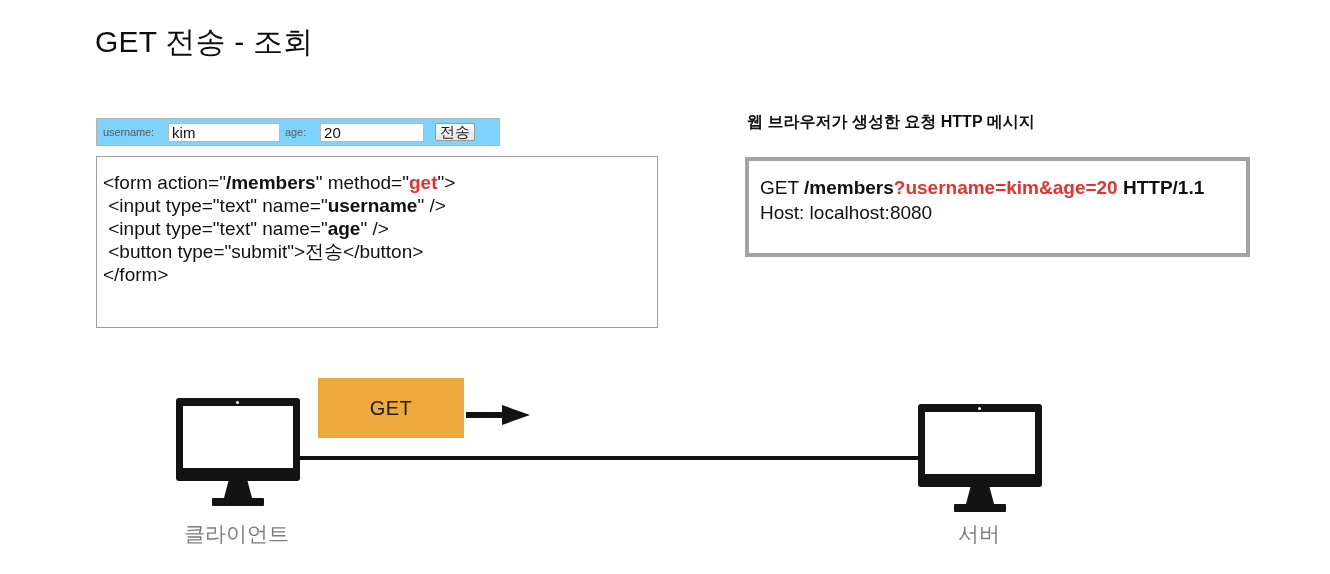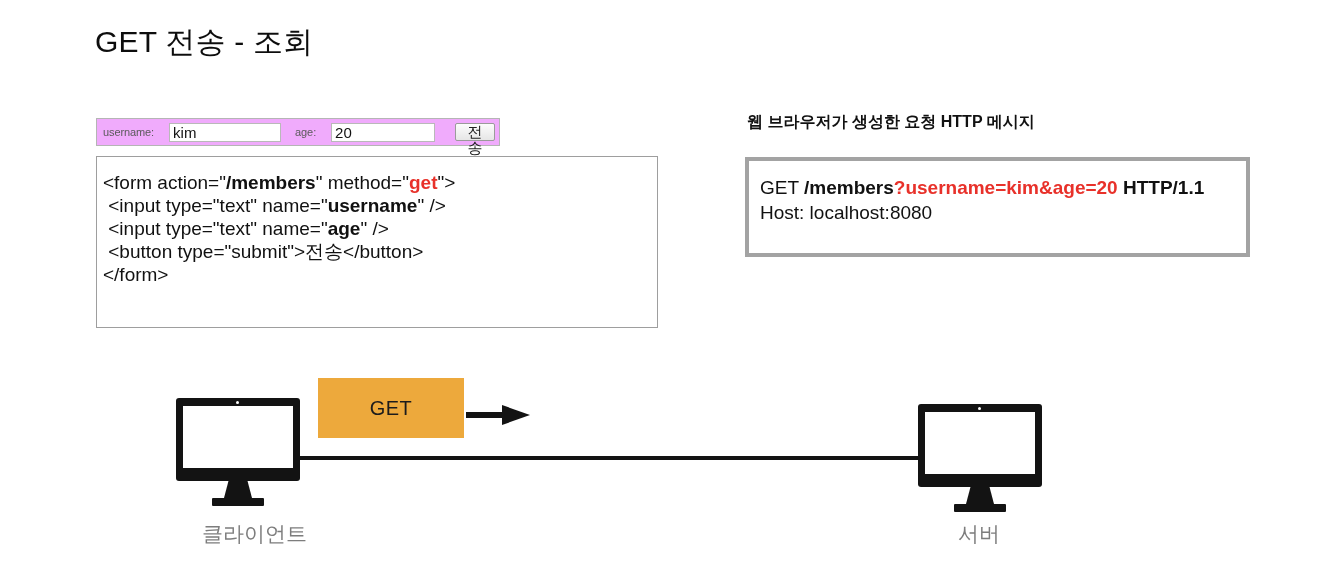--- a/index.html
+++ b/index.html
@@ -30,44 +30,45 @@
 
   
   #form-bar {
     position: absolute;
     left: 96px;
     top: 118px;
     width: 404px;
     height: 28px;
     box-sizing: border-box;
     border: 1px solid #b5b5b5;
-    background: #f0abfc;
+    background: #7dd3fc;
     display: flex;
     align-items: center;
     padding: 0 4px;
-    gap: 12px;
+    gap: 3px;
   }
   .field-label {
     font-size: 11px;
     color: #5a5a5a;
     white-space: nowrap;
     padding: 0 3px 0 2px;
     letter-spacing: -0.1px;
   }
   .text-input {
     height: 19px;
     box-sizing: border-box;
     border: 1px solid #b9b9b9;
     background: #ffffff;
     font-size: 15px;
     line-height: 17px;
     color: #111111;
     padding: 0 3px;
     font-family: "Liberation Sans", sans-serif;
     outline: none;
+    margin-left: 8px;
   }
   #username-input { width: 112px; }
   #age-input { width: 104px; }
   .submit-btn {
     margin-left: 8px;
     height: 18px;
     min-width: 34px;
     box-sizing: border-box;
     border: 1px solid #9b9b9b;
     border-radius: 2px;
@@ -177,21 +178,21 @@
   }
   #client-monitor { left: 176px; top: 38px; }
   #server-monitor { left: 918px; top: 44px; }
 
   .node-label {
     position: absolute;
     font-size: 21px;
     color: #7d7d7d;
     white-space: nowrap;
   }
-  #client-label { left: 202px; top: 160px; }
+  #client-label { left: 184px; top: 160px; }
   #server-label { left: 958px; top: 160px; }
 
   #wire {
     position: absolute;
     left: 300px;
     top: 96px;
     width: 622px;
     height: 4px;
     background: #131313;
   }

